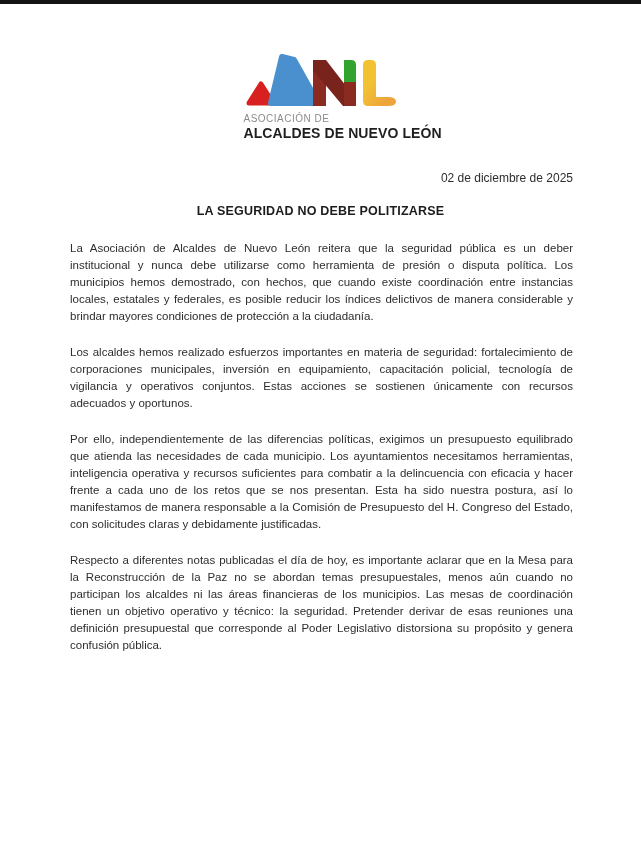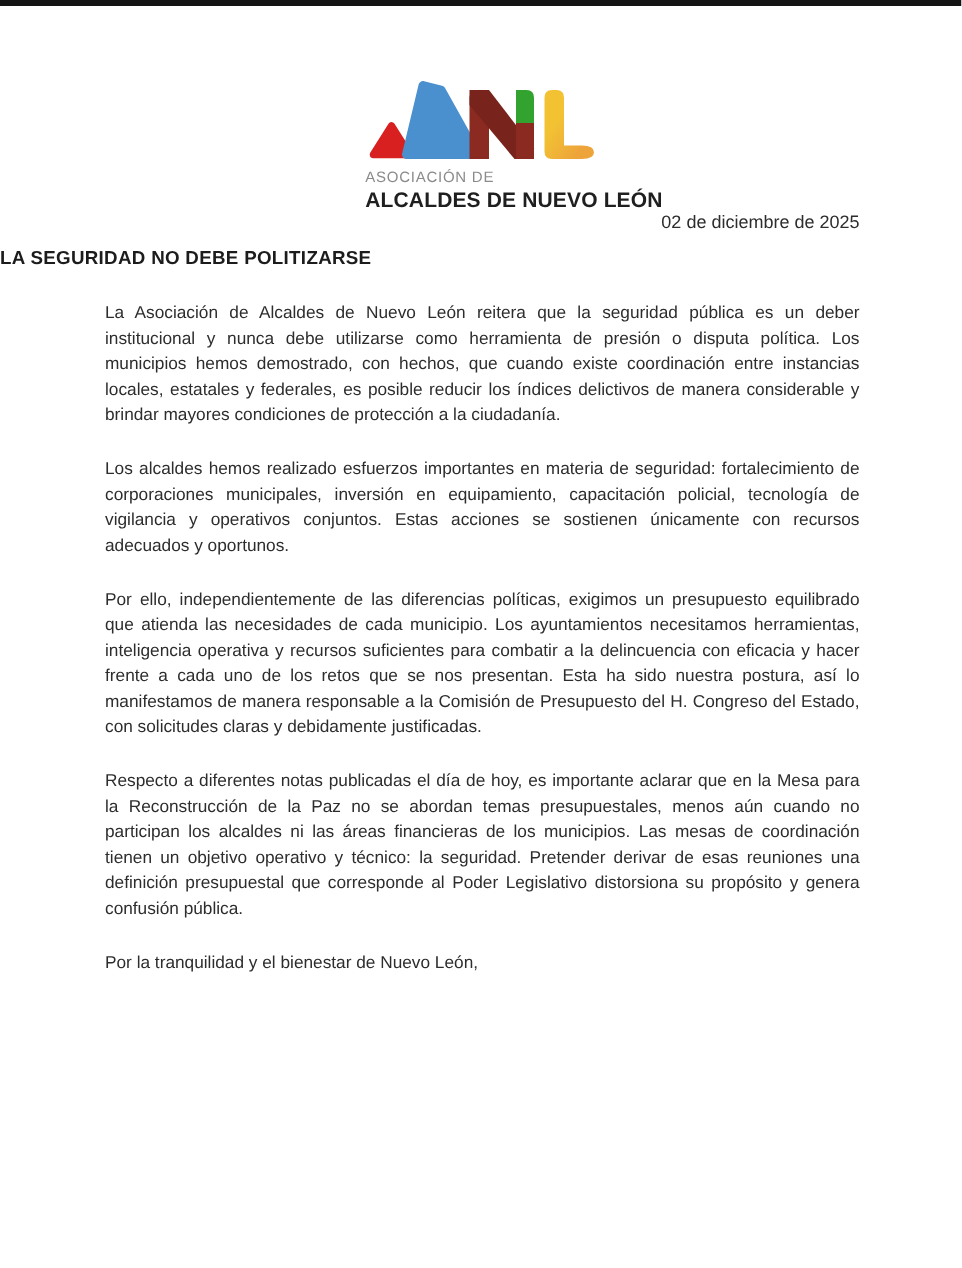--- a/index.html
+++ b/index.html
@@ -16,25 +16,25 @@
   .logo-svg { display: block; width: 160px; height: 62px; }
   .logo-small {
     font-size: 10px; color: #8b8b8b; letter-spacing: 0.5px;
     margin: 3px 0 1px 3px; font-weight: 400;
   }
   .logo-name {
     font-size: 14px; color: #1f1f1f; font-weight: 700;
     letter-spacing: 0.1px; margin-left: 3px; white-space: nowrap;
   }
   .date-line {
-    padding-right: 68px;
+    margin-top: 30px; padding-right: 68px;
     text-align: right; font-size: 12px; line-height: 14px; color: #2d2d2d;
   }
   .doc-title {
-    margin-top: 10px; text-align: left;
+    margin-top: 19px; text-align: center;
     font-size: 12.5px; font-weight: 700; letter-spacing: 0.2px;
     color: #1c1c1c; line-height: 15px;
   }
   .content { margin: 21px 68px 4px 70px; }
   .content p {
     font-size: 11.5px; line-height: 17px; text-align: justify;
     margin-bottom: 19px; color: #2d2d2d;
   }
   .signature .closing { font-size: 11.5px; line-height: 17px; }
   .signature .org {
@@ -73,15 +73,14 @@
 <div class="date-line">02 de diciembre de 2025</div>
 
 <h1 class="doc-title">LA SEGURIDAD NO DEBE POLITIZARSE</h1>
 
 <div class="content">
   <p>La Asociación de Alcaldes de Nuevo León reitera que la seguridad pública es un deber institucional y nunca debe utilizarse como herramienta de presión o disputa política. Los municipios hemos demostrado, con hechos, que cuando existe coordinación entre instancias locales, estatales y federales, es posible reducir los índices delictivos de manera considerable y brindar mayores condiciones de protección a la ciudadanía.</p>
   <p>Los alcaldes hemos realizado esfuerzos importantes en materia de seguridad: fortalecimiento de corporaciones municipales, inversión en equipamiento, capacitación policial, tecnología de vigilancia y operativos conjuntos. Estas acciones se sostienen únicamente con recursos adecuados y oportunos.</p>
   <p>Por ello, independientemente de las diferencias políticas, exigimos un presupuesto equilibrado que atienda las necesidades de cada municipio. Los ayuntamientos necesitamos herramientas, inteligencia operativa y recursos suficientes para combatir a la delincuencia con eficacia y hacer frente a cada uno de los retos que se nos presentan. Esta ha sido nuestra postura, así lo manifestamos de manera responsable a la Comisión de Presupuesto del H. Congreso del Estado, con solicitudes claras y debidamente justificadas.</p>
   <p>Respecto a diferentes notas publicadas el día de hoy, es importante aclarar que en la Mesa para la Reconstrucción de la Paz no se abordan temas presupuestales, menos aún cuando no participan los alcaldes ni las áreas financieras de los municipios. Las mesas de coordinación tienen un objetivo operativo y técnico: la seguridad. Pretender derivar de esas reuniones una definición presupuestal que corresponde al Poder Legislativo distorsiona su propósito y genera confusión pública.</p>
   <div class="signature">
-    <div class="closing">Por la tranquilidad y el bienestar de Nuevo León,</div>
   </div>
 </div>
 
 </body></html>

